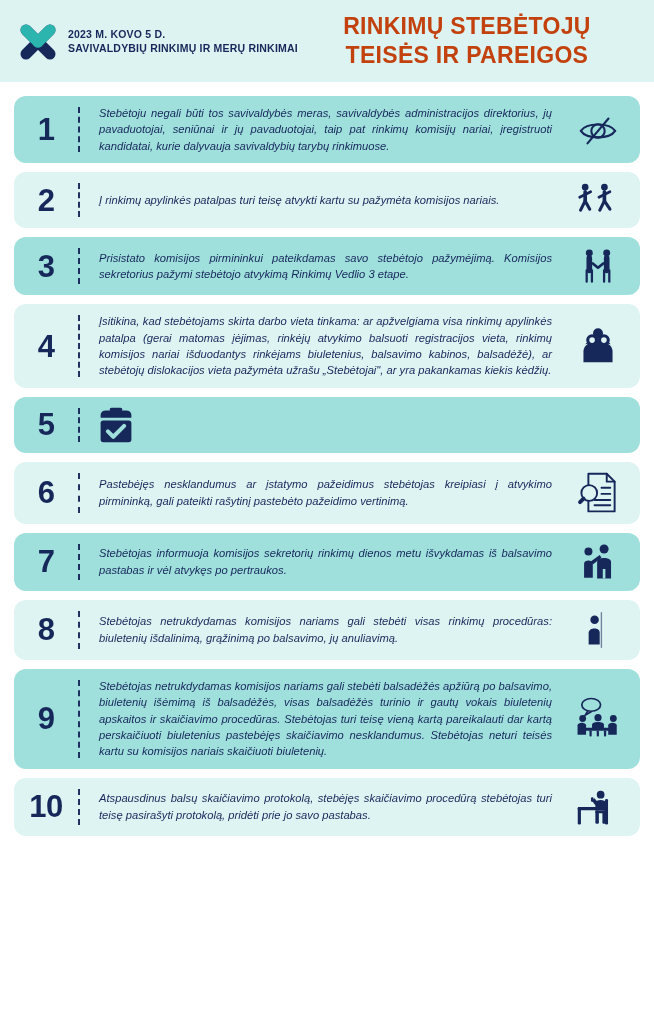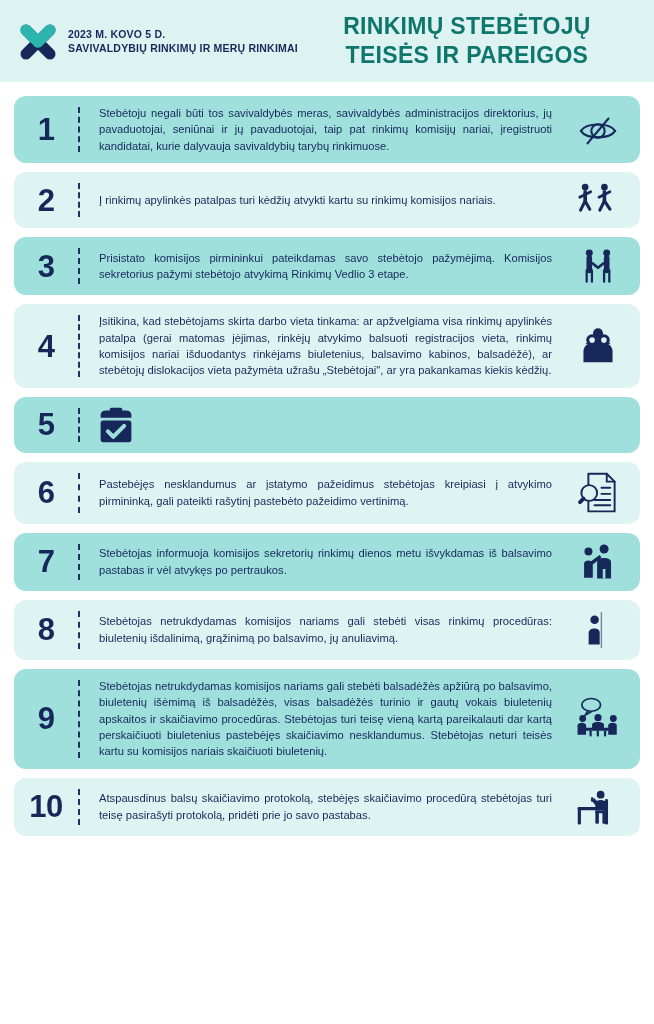--- a/index.html
+++ b/index.html
@@ -51,21 +51,21 @@
     color: #16275A;
     font-size: 10.5px;
     font-weight: bold;
     letter-spacing: 0.2px;
     line-height: 14px;
     white-space: nowrap;
   }
   .header-title {
     flex: 1 1 auto;
     text-align: center;
-    color: #0f766e;
+    color: #c2410c;
     font-size: 23px;
     font-weight: bold;
     line-height: 29px;
     letter-spacing: 0.3px;
     padding-right: 4px;
   }
   .header-title .tline {
     display: block;
     white-space: nowrap;
   }
@@ -105,20 +105,21 @@
   }
   .body {
     flex: 1 1 auto;
     padding: 0 10px 0 19px;
     color: #16275A;
     font-size: 11.2px;
     line-height: 16.4px;
     text-align: justify;
     text-justify: inter-word;
     hyphens: none;
+    font-style: italic;
   }
   .icon-cell {
     flex: 0 0 72px;
     display: flex;
     align-items: center;
     justify-content: center;
   }
   .icon-cell svg { display: block; }
 </style>
 </head>
@@ -160,21 +161,21 @@
           <circle cx="22" cy="23" r="7"></circle>
           <path d="M33 10 L11 36"></path>
         </g>
       </svg>
     </div>
   </div>
 
   <div class="row light">
     <div class="num">2</div>
     <div class="divider"></div>
-    <div class="body">Į rinkimų apylinkės patalpas turi kėdžių atvykti kartu su rinkimų komisijos nariais.</div>
+    <div class="body">Į rinkimų apylinkės patalpas turi teisę atvykti kartu su pažymėta komisijos nariais.</div>
     <div class="icon-cell">
       <svg viewBox="0 0 48 40" width="44" height="38" aria-hidden="true">
         <g fill="#16275A" stroke="#16275A" stroke-linecap="round">
           <circle cx="10" cy="6" r="3.6" stroke="none"></circle>
           <path d="M10 11 L10 21" stroke-width="4" fill="none"></path>
           <path d="M10 21 L5 31 M10 21 L15 30" stroke-width="3.4" fill="none"></path>
           <path d="M10 14 L16 11 M10 14 L4 17" stroke-width="3" fill="none"></path>
           <circle cx="31" cy="6" r="3.6" stroke="none"></circle>
           <path d="M31 11 L31 21" stroke-width="4" fill="none"></path>
           <path d="M31 21 L26 31 M31 21 L37 30" stroke-width="3.4" fill="none"></path>

